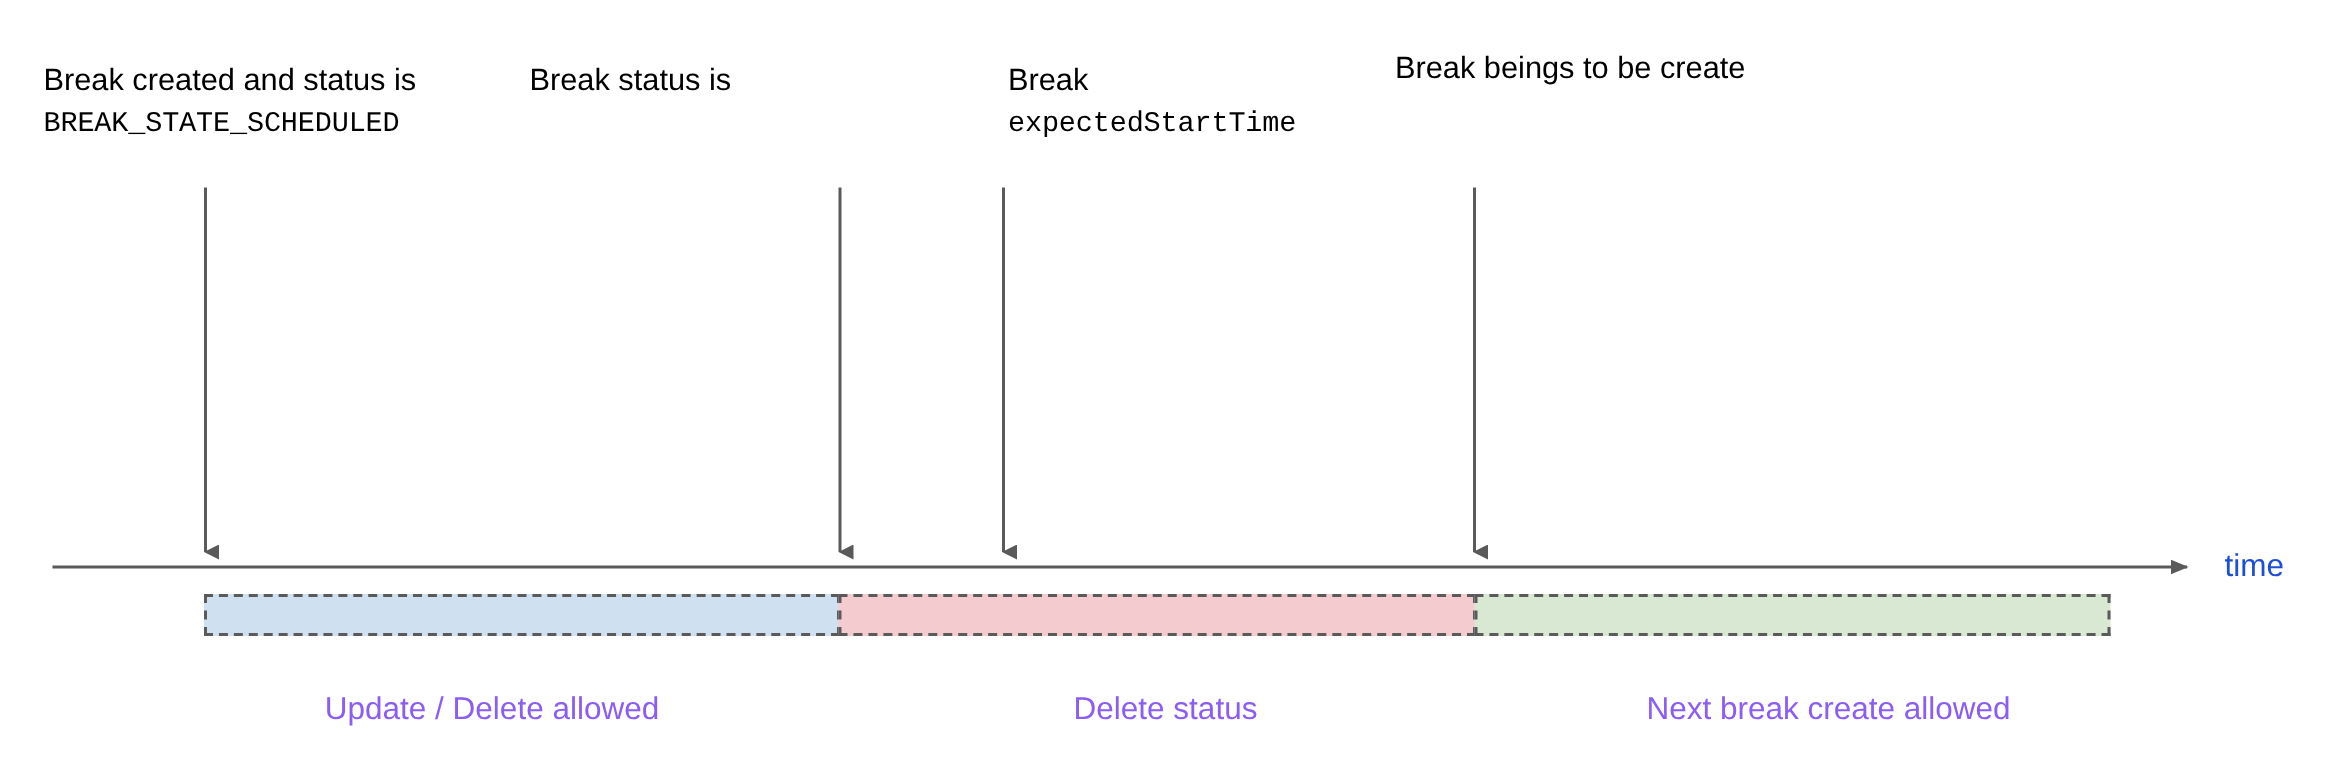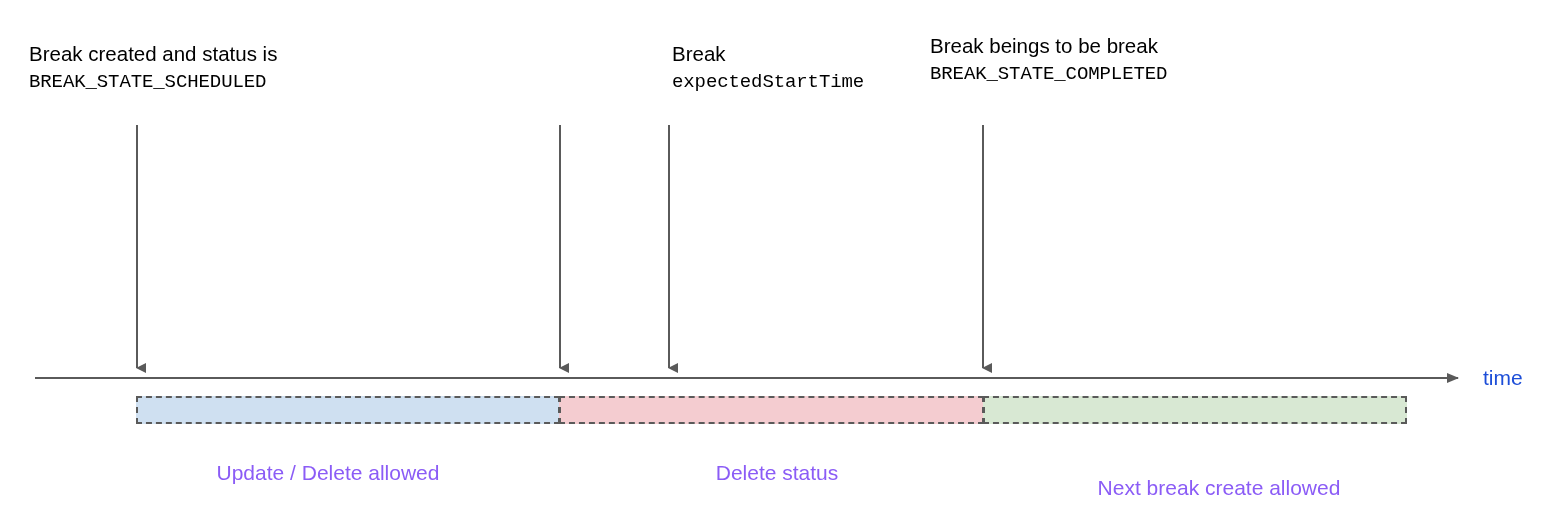--- a/index.html
+++ b/index.html
@@ -63,23 +63,23 @@
     transform: translateX(-50%);
   }
 </style>
 </head>
 <body>
 
 <div id="canvas">
 
   <div id="annotations">
       <div class="annot" style="left: 29px; top: 40px;"><span class="ln">Break created and status is</span><span class="ln mono">BREAK_STATE_SCHEDULED</span></div>
-      <div class="annot" style="left: 353px; top: 40px;"></div>
+      <div class="annot" style="left: 353px; top: 40px;"><span class="ln">Break status is</span></div>
       <div class="annot" style="left: 672px; top: 40px;"><span class="ln">Break</span><span class="ln mono">expectedStartTime</span></div>
-      <div class="annot" style="left: 930px; top: 32px;"><span class="ln">Break beings to be break</span><span class="ln mono">BREAK_STATE_COMPLETED</span></div>
+      <div class="annot" style="left: 930px; top: 32px;"><span class="ln">Break beings to be create</span></div>
     </div>
 
   <svg class="axis-svg" viewBox="0 0 1558 520">
     <defs>
       <marker id="arrowDown" markerWidth="10" markerHeight="10" refX="5" refY="9" orient="auto" markerUnits="userSpaceOnUse">
         <path d="M0,0 L10,0 L5,10 z" fill="#5a5a5a"></path>
       </marker>
       <marker id="arrowRight" markerWidth="12" markerHeight="10" refX="11" refY="5" orient="auto" markerUnits="userSpaceOnUse">
         <path d="M0,0 L12,5 L0,10 z" fill="#5a5a5a"></path>
       </marker>
@@ -97,16 +97,16 @@
 
   <div id="bands">
       <div class="band" style="left: 136px; width: 424px; background: rgb(207, 224, 241);"></div>
       <div class="band" style="left: 559px; width: 425px; background: rgb(244, 204, 208);"></div>
       <div class="band" style="left: 983px; width: 424px; background: rgb(216, 232, 211);"></div>
     </div>
 
   <div id="captions">
       <div class="caption" style="left: 328px; top: 461px;">Update / Delete allowed</div>
       <div class="caption" style="left: 777px; top: 461px;">Delete status</div>
-      <div class="caption" style="left: 1219px; top: 476px;">Next break create allowed</div>
+      <div class="caption" style="left: 1219px; top: 461px;">Next break create allowed</div>
     </div>
 
 </div>
 
 </body></html>

